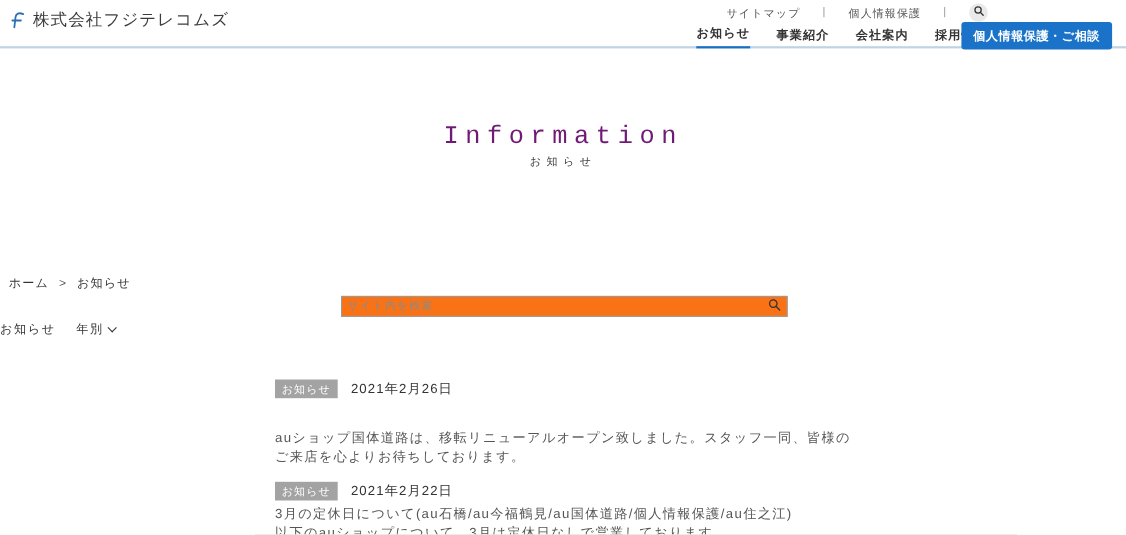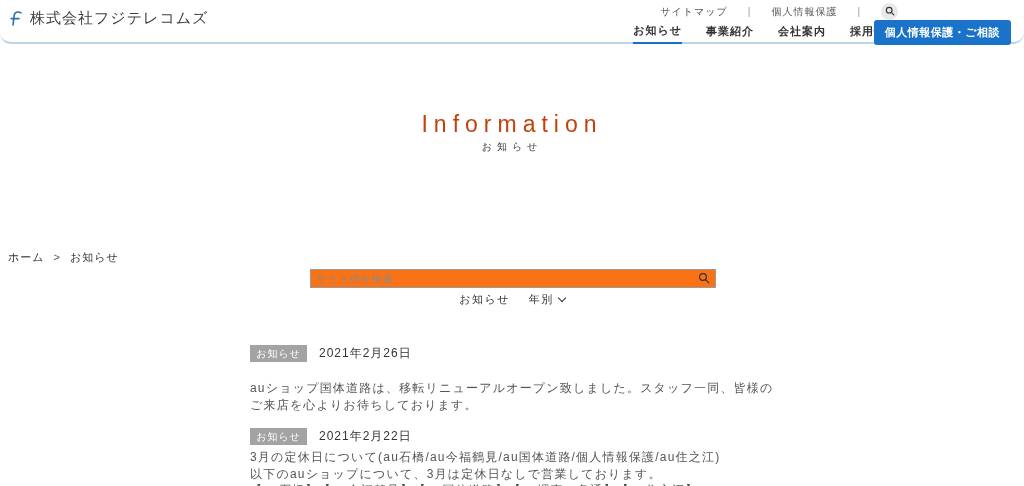--- a/index.html
+++ b/index.html
@@ -1,79 +1,79 @@
 <!DOCTYPE html>
 <html><head>
 <meta charset="utf-8">
 <style>
   * { margin:0; padding:0; box-sizing:border-box; }
   body { background:#cfcfcf; font-family:"Liberation Sans","DejaVu Sans",sans-serif; }
   .screen { position:relative; width:1024px; height:486px; background:#ffffff; overflow:hidden; }
 
   
   .header { position:absolute; top:0; left:0; right:0; height:44px; background:#fff;
-            border-bottom:2px solid #bdd4e4; z-index:5;border-radius:11px; }
+            border-bottom:2px solid #bdd4e4; z-index:5; }
   .logo { position:absolute; left:8px; top:9px; display:flex; align-items:center; gap:4px;
           font-size:15px; color:#3c3c3c; letter-spacing:1px; white-space:nowrap; }
   .logo svg { display:block; }
 
   .utility { position:absolute; top:3px; right:126px; display:flex; align-items:center;
              gap:20px; font-size:10px; color:#555; letter-spacing:1px; }
   .utility .divider { color:#999; font-size:10px; }
   .search-circle { width:17px; height:17px; border-radius:50%; background:#e9e9e9;
                    display:flex; align-items:center; justify-content:center; cursor:pointer; }
 
   .mainnav { position:absolute; top:23px; right:126px; display:flex; align-items:center;
              gap:24px; font-size:11px; font-weight:bold; color:#333; letter-spacing:1px; }
   .mainnav .nav-item { padding-bottom:4px; cursor:pointer; white-space:nowrap; }
   .mainnav .nav-item.active { border-bottom:2px solid #1a6fc4; }
   .contact-btn { position:absolute; top:20px; right:13px; background:#1a73c8; color:#fff;
                  font-size:11px; font-weight:bold; letter-spacing:0.5px; padding:5px 11px;
                  border:none; border-radius:3px; cursor:pointer; white-space:nowrap; }
 
   
   .page-title { position:absolute; top:111px; left:0; width:100%; text-align:center;
-                font-size:23px; letter-spacing:6px; color:#c2410c; font-weight:normal; }
+                font-size:23px; letter-spacing:6px; color:#701a75; font-weight:normal;font-family:Liberation Mono, monospace; }
   .page-subtitle { position:absolute; top:140px; left:0; width:100%; text-align:center;
                    font-size:10px; letter-spacing:5px; color:#3a3a3a; }
 
   
   .breadcrumb { position:absolute; left:8px; top:250px; font-size:11px; color:#333;
                 letter-spacing:1px; }
   .breadcrumb .bc-home { cursor:pointer; }
   .breadcrumb .bc-sep { margin:0 5px; color:#555; }
 
   
   .sitesearch { position:absolute; left:310px; top:269px; width:406px; height:19px;
                 border:1px solid #9a9a9a; background:#f97316; display:flex; align-items:center;
                 padding:0 5px; }
   .sitesearch input { flex:1; border:none; outline:none; font-size:10px; color:#333;
                       letter-spacing:1px; font-family:inherit; background:transparent; }
   .sitesearch input::placeholder { color:#8a8a8a; }
   .sitesearch .search-glyph { flex:0 0 auto; cursor:pointer; display:flex; align-items:center; }
 
   
-  .filter { position:absolute; top:292px; left:0; width:100%; text-align:center;
+  .filter { position:absolute; top:292px; left:0; width:100%; text-align:left;
             font-size:11px; color:#333; letter-spacing:1.5px; }
   .filter .f-cat { margin-right:14px; cursor:pointer; }
   .filter .f-year { cursor:pointer; }
   .chev { display:inline-block; width:6px; height:6px; border-right:1.6px solid #333;
           border-bottom:1.6px solid #333; transform:rotate(45deg); margin-left:5px;
           vertical-align:2px; }
 
   
   .news-list { position:absolute; left:250px; top:345px; width:530px; }
   .news-item { margin-bottom:15px; }
   .news-head { display:flex; align-items:center; gap:12px; }
   .badge { width:57px; height:17px; background:#a3a3a3; color:#fff; font-size:10px;
            letter-spacing:1px; display:flex; align-items:center; justify-content:center; }
   .news-date { font-size:12px; color:#333; letter-spacing:1px; }
   .news-body { margin-top:4px; font-size:12px; color:#555; letter-spacing:1.2px;
                line-height:16.5px; }
-  .news-body.spaced { margin-top:18px; }
+  .news-body.spaced { margin-top:28px; }
   .news-line { cursor:pointer; }
 </style>
 </head>
 <body>
 
 <div class="screen">
 
   <div class="header">
     <div class="logo">
       <span>

